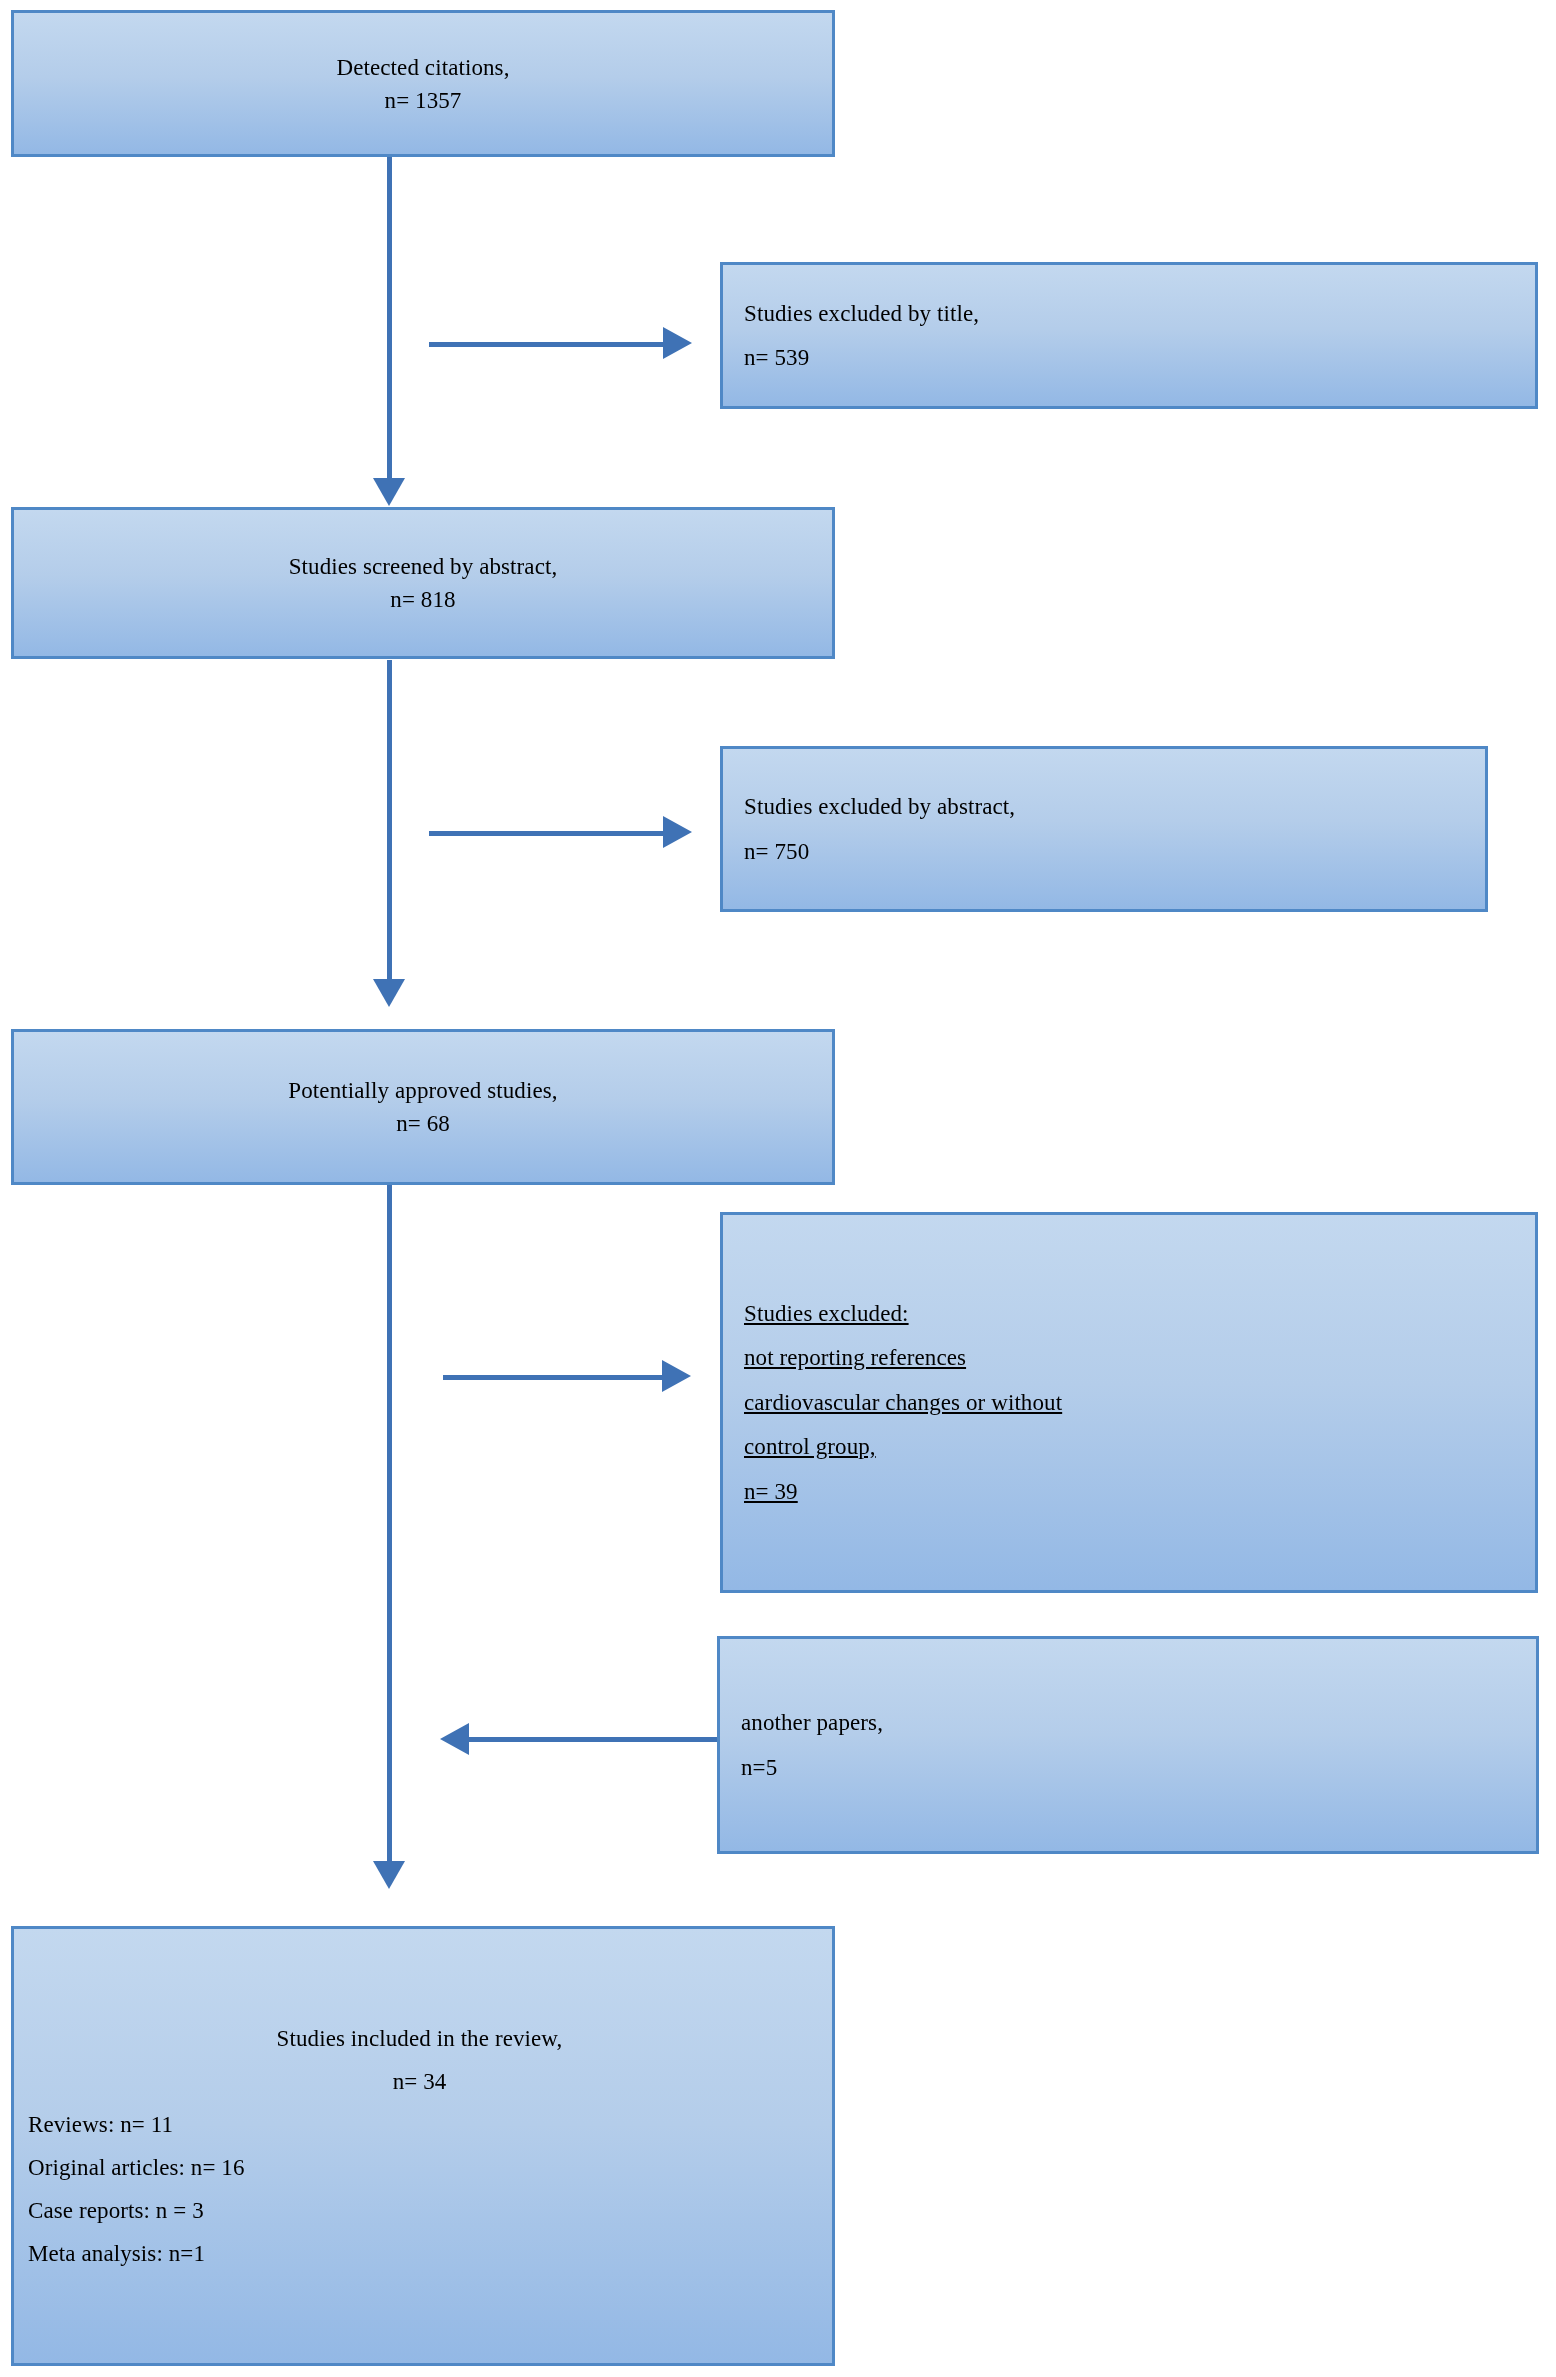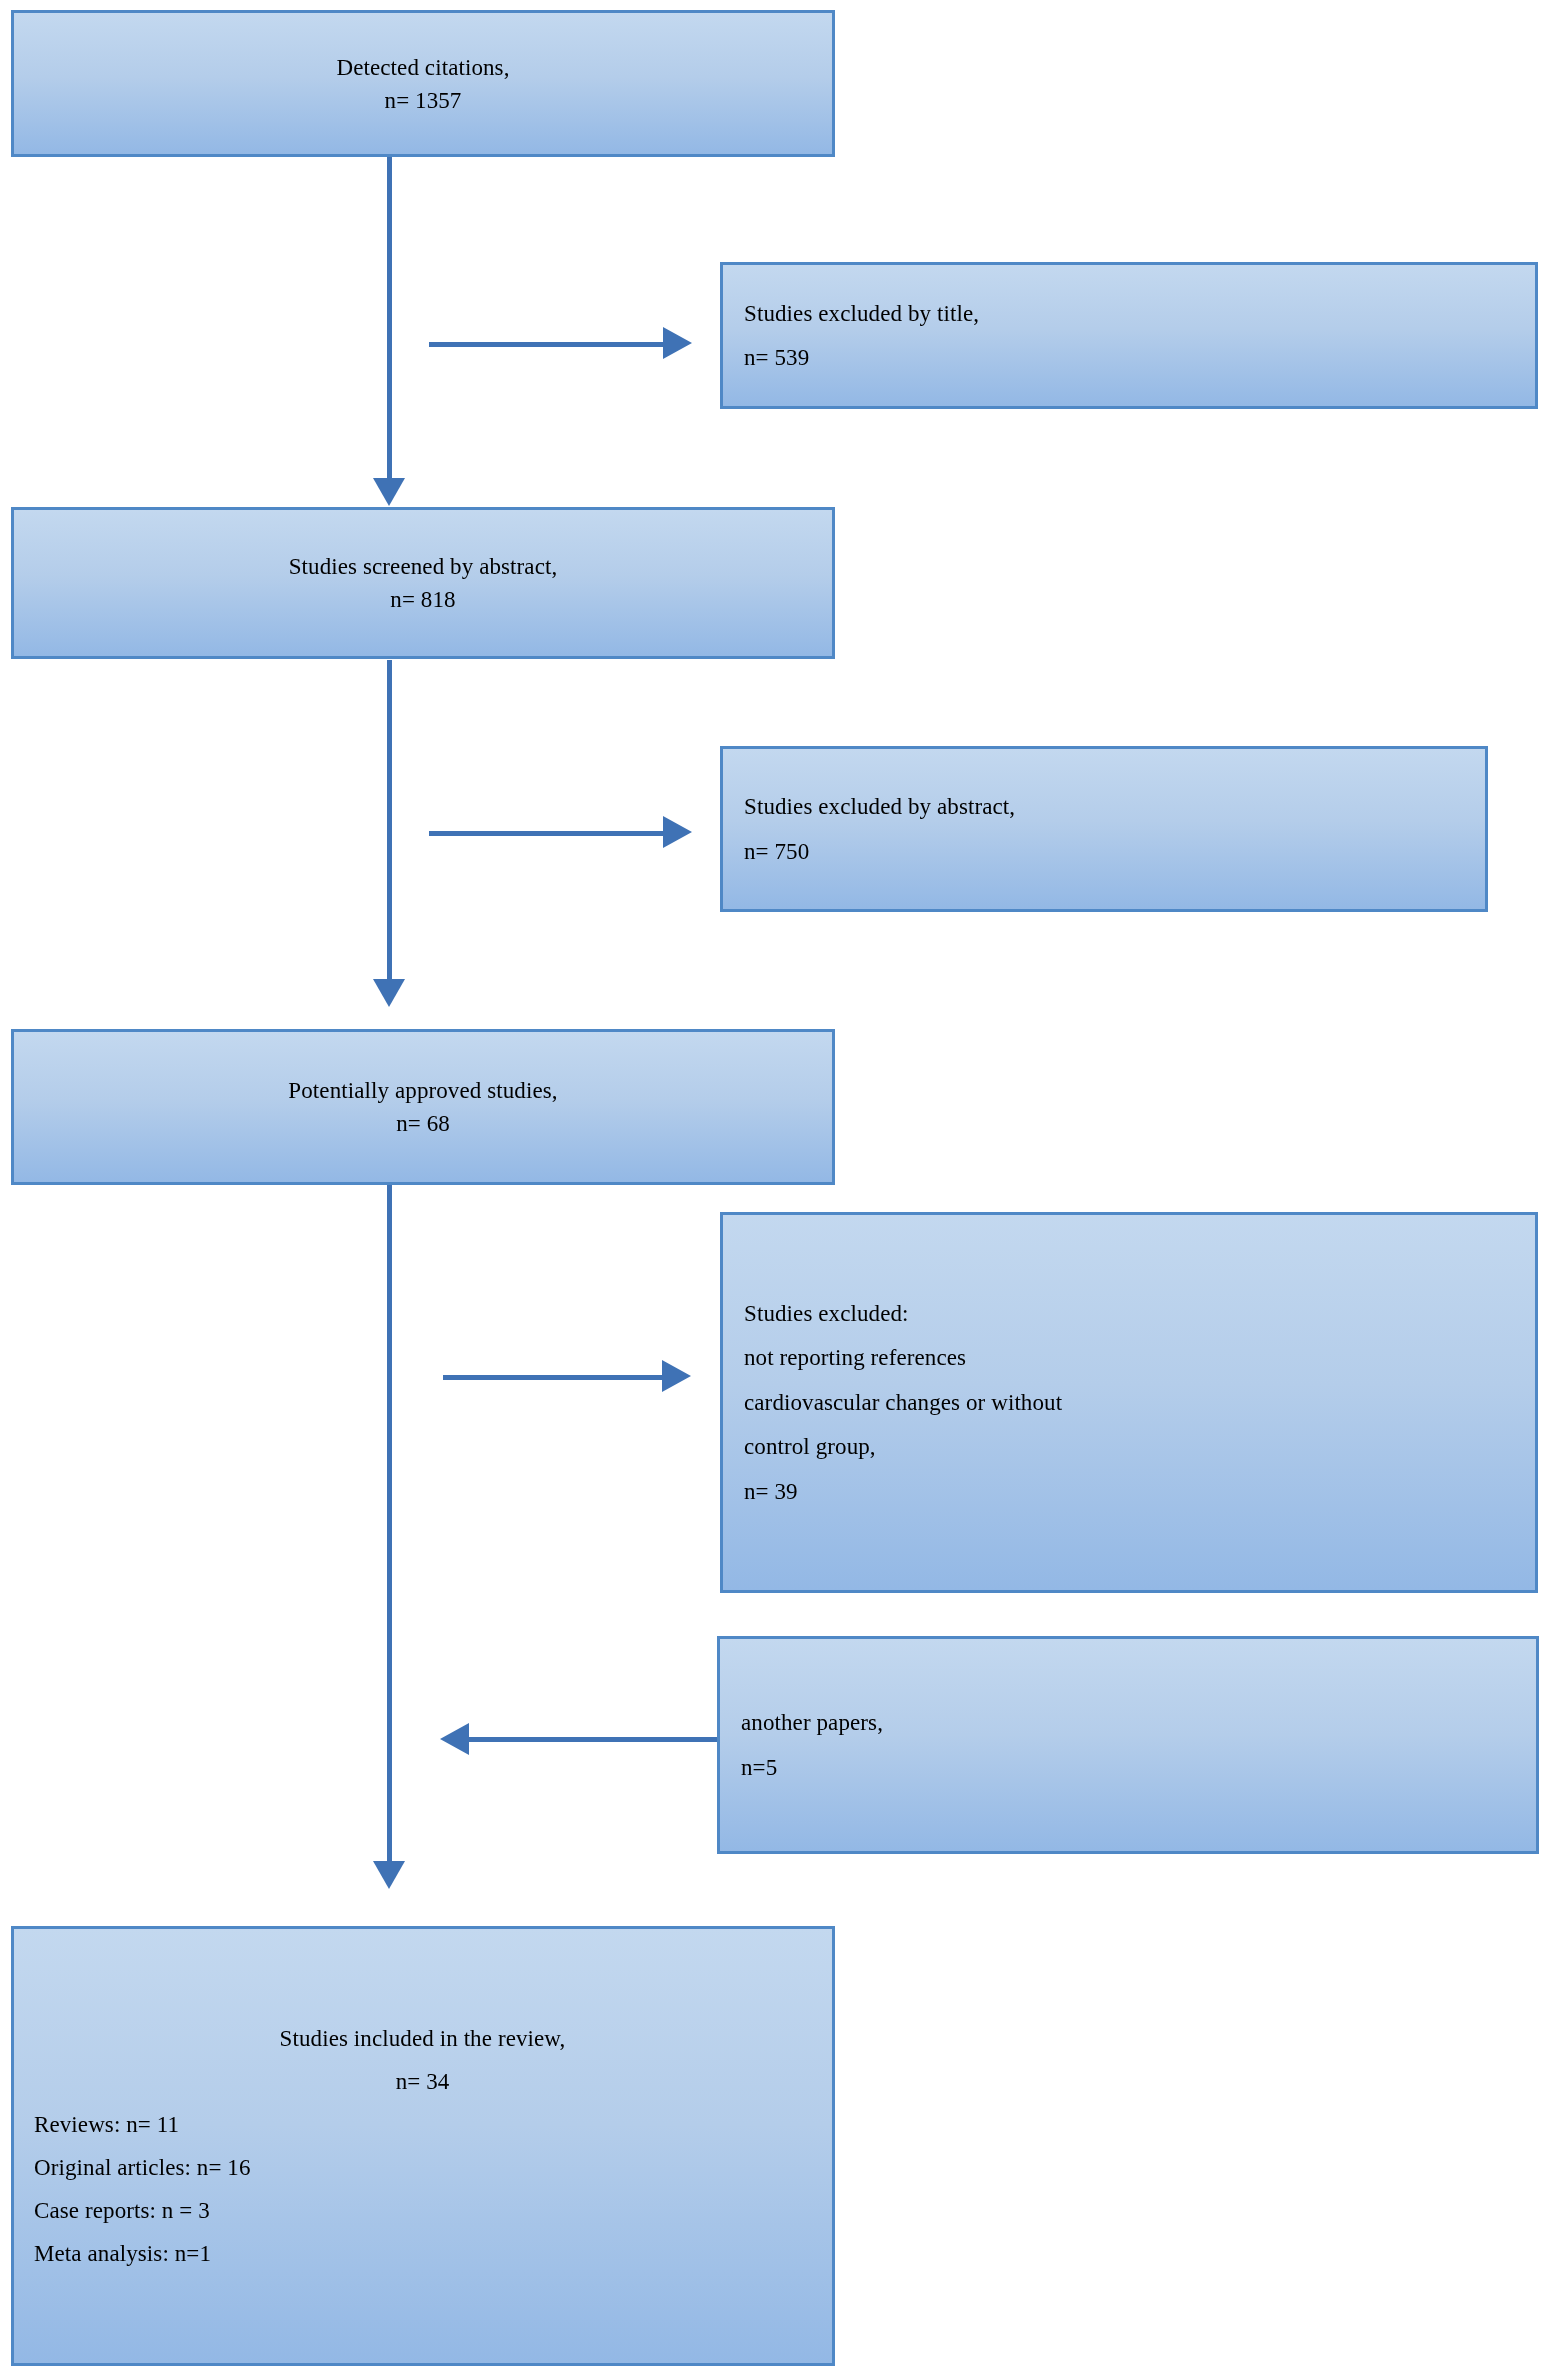--- a/index.html
+++ b/index.html
@@ -42,21 +42,21 @@
     align-items: flex-start;
     text-align: left;
     padding-left: 21px;
   }
   .node.left-align .line {
     padding: 5.5px 0;
   }
   .node.mixed-align {
     align-items: stretch;
     text-align: left;
-    padding-left: 20px;
+    padding-left: 14px;
   }
   .node.mixed-align .line.centered {
     text-align: center;
     padding-right: 21px;
   }
   .node.mixed-align .line {
     padding: 4.8px 0;
   }
 
   
@@ -136,21 +136,21 @@
     <span class="line">Potentially approved studies,</span>
     <span class="line">n= 68</span>
   </div>
 
   <div class="vline" style="left:387px; top:1185px; height:684px;"></div>
   <div class="arrow-down" style="left:373px; top:1861px;"></div>
 
   <div class="hline" style="left:443px; top:1375px; width:220px;"></div>
   <div class="arrow-right" style="left:662px; top:1360px;"></div>
 
-  <div class="node left-align" style="left:720px; top:1212px; width:818px; height:381px;">
+  <div class="node left-align" style="left:720px; top:1212px; width:818px; height:381px;text-decoration:underline;">
     <span class="line">Studies excluded:</span>
     <span class="line">not reporting references</span>
     <span class="line">cardiovascular changes or without</span>
     <span class="line">control group,</span>
     <span class="line">n= 39</span>
   </div>
 
   <div class="hline" style="left:469px; top:1737px; width:248px;"></div>
   <div class="arrow-left" style="left:440px; top:1723px;"></div>
 

